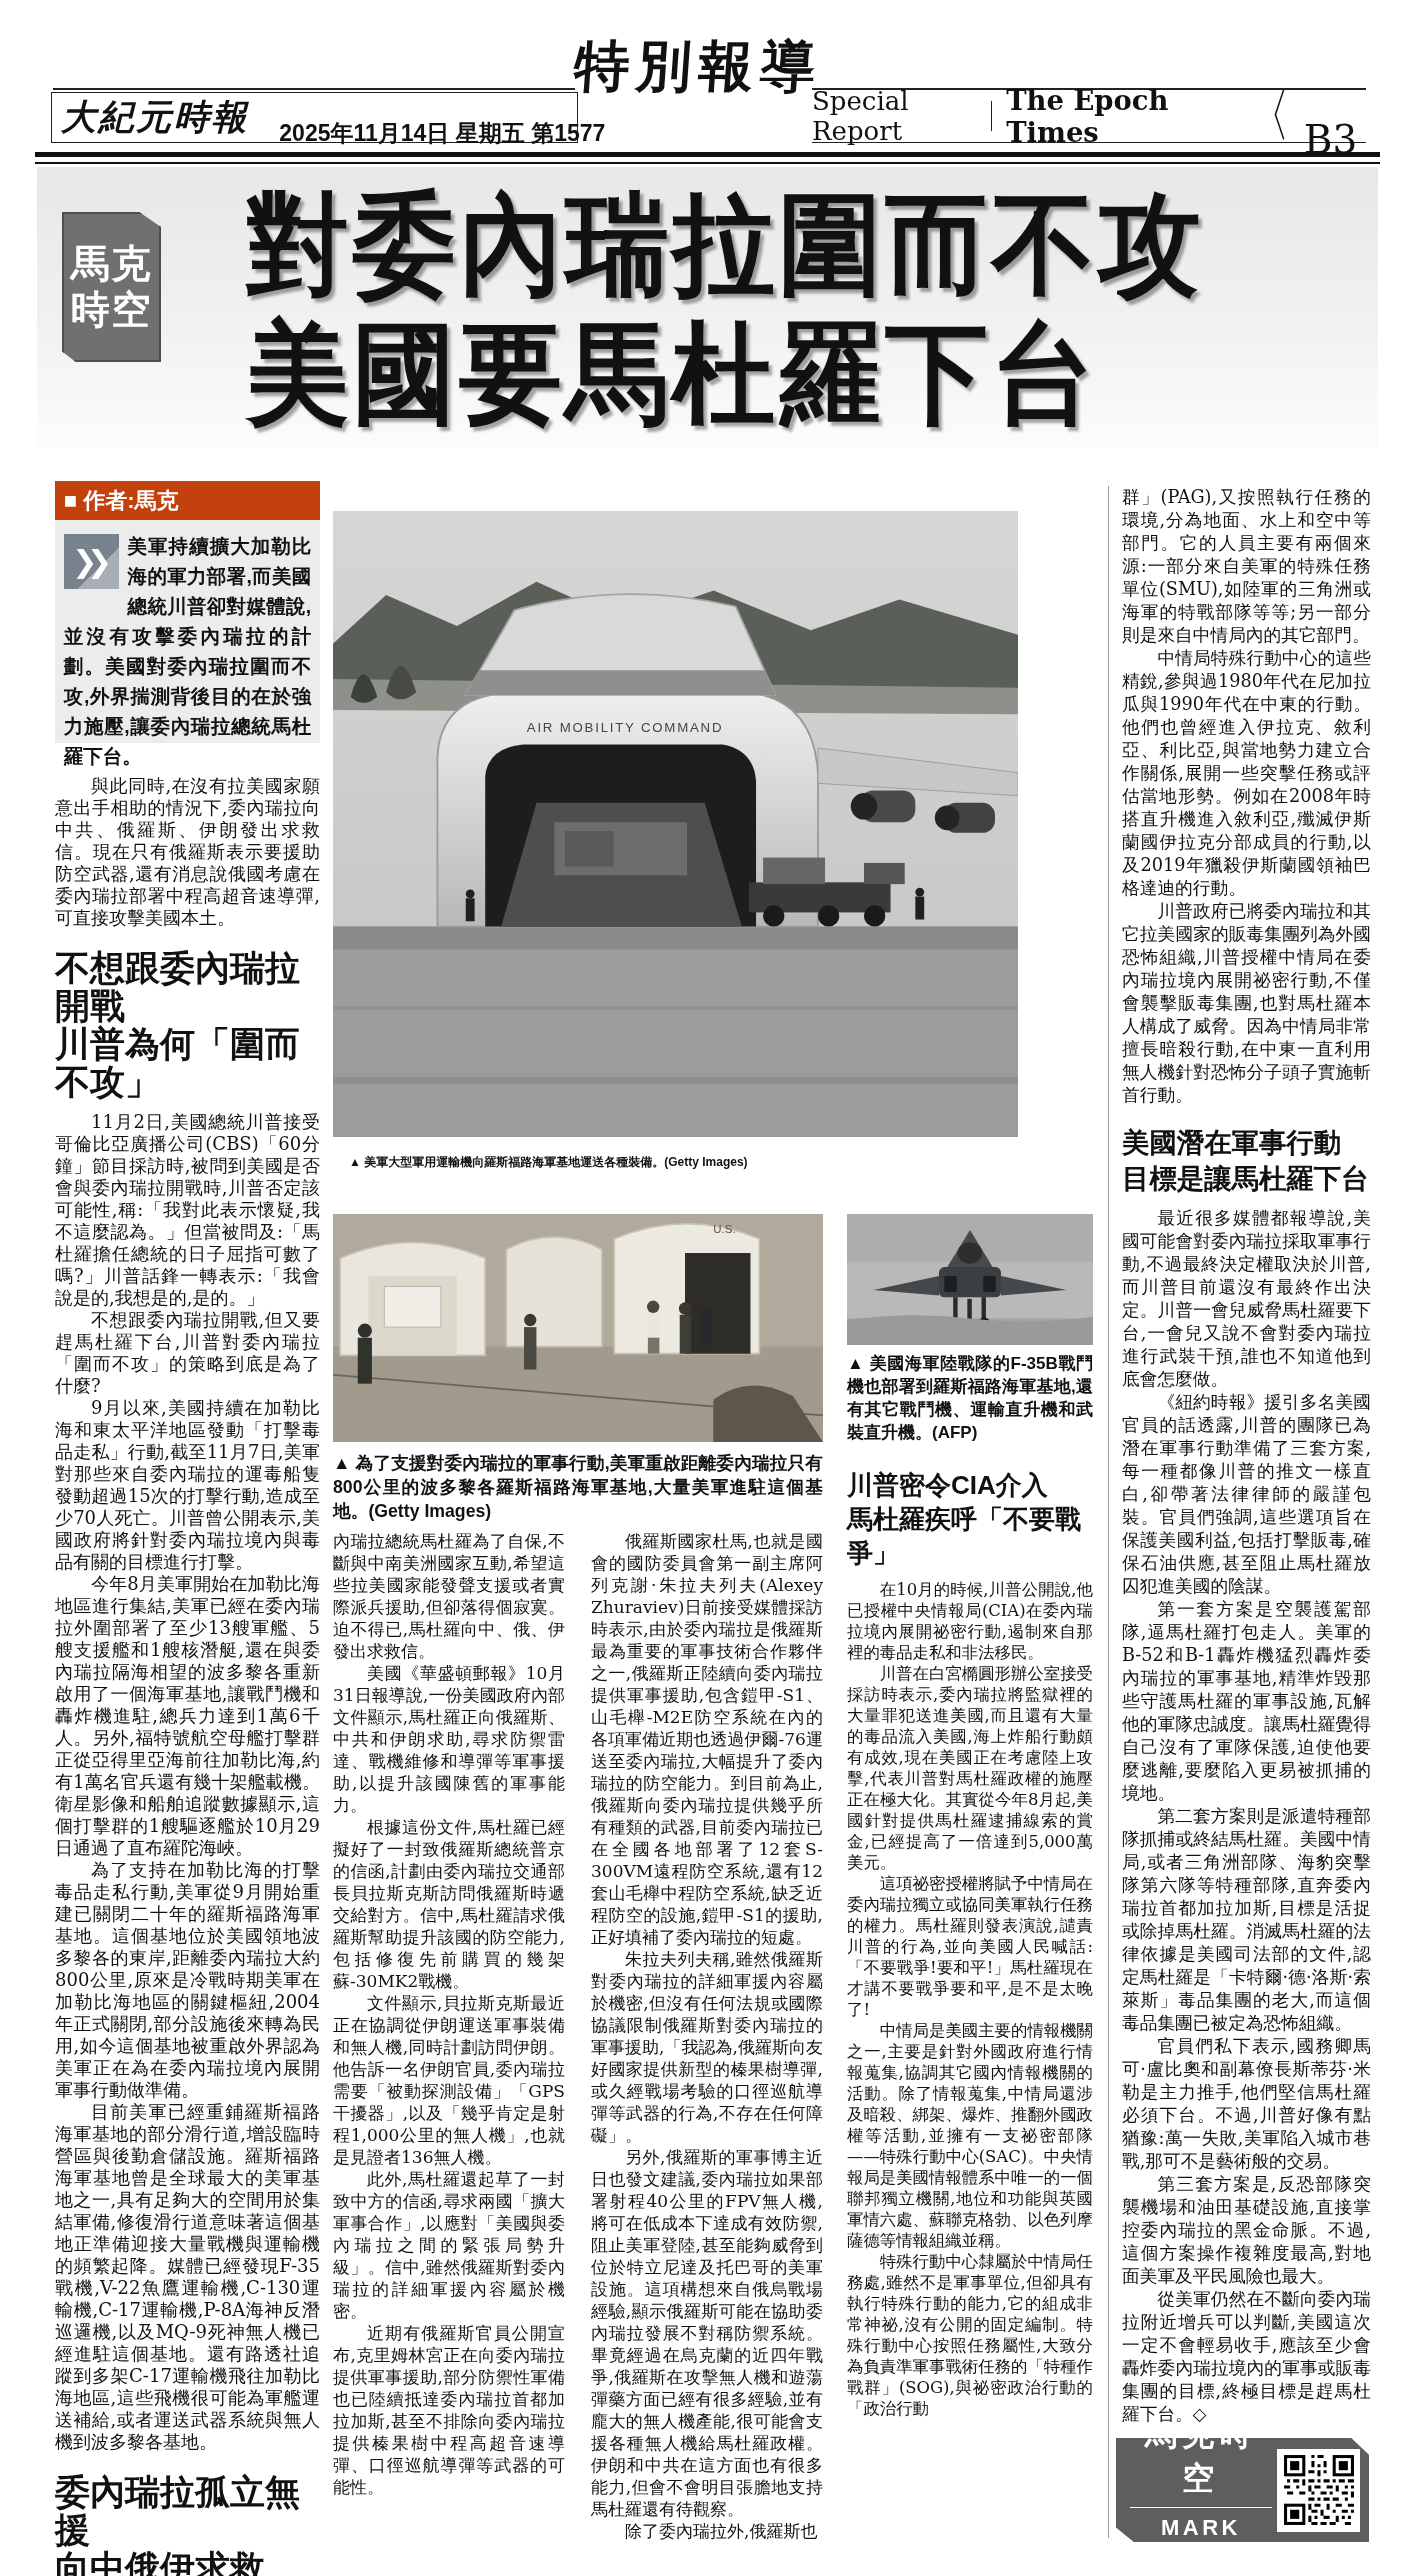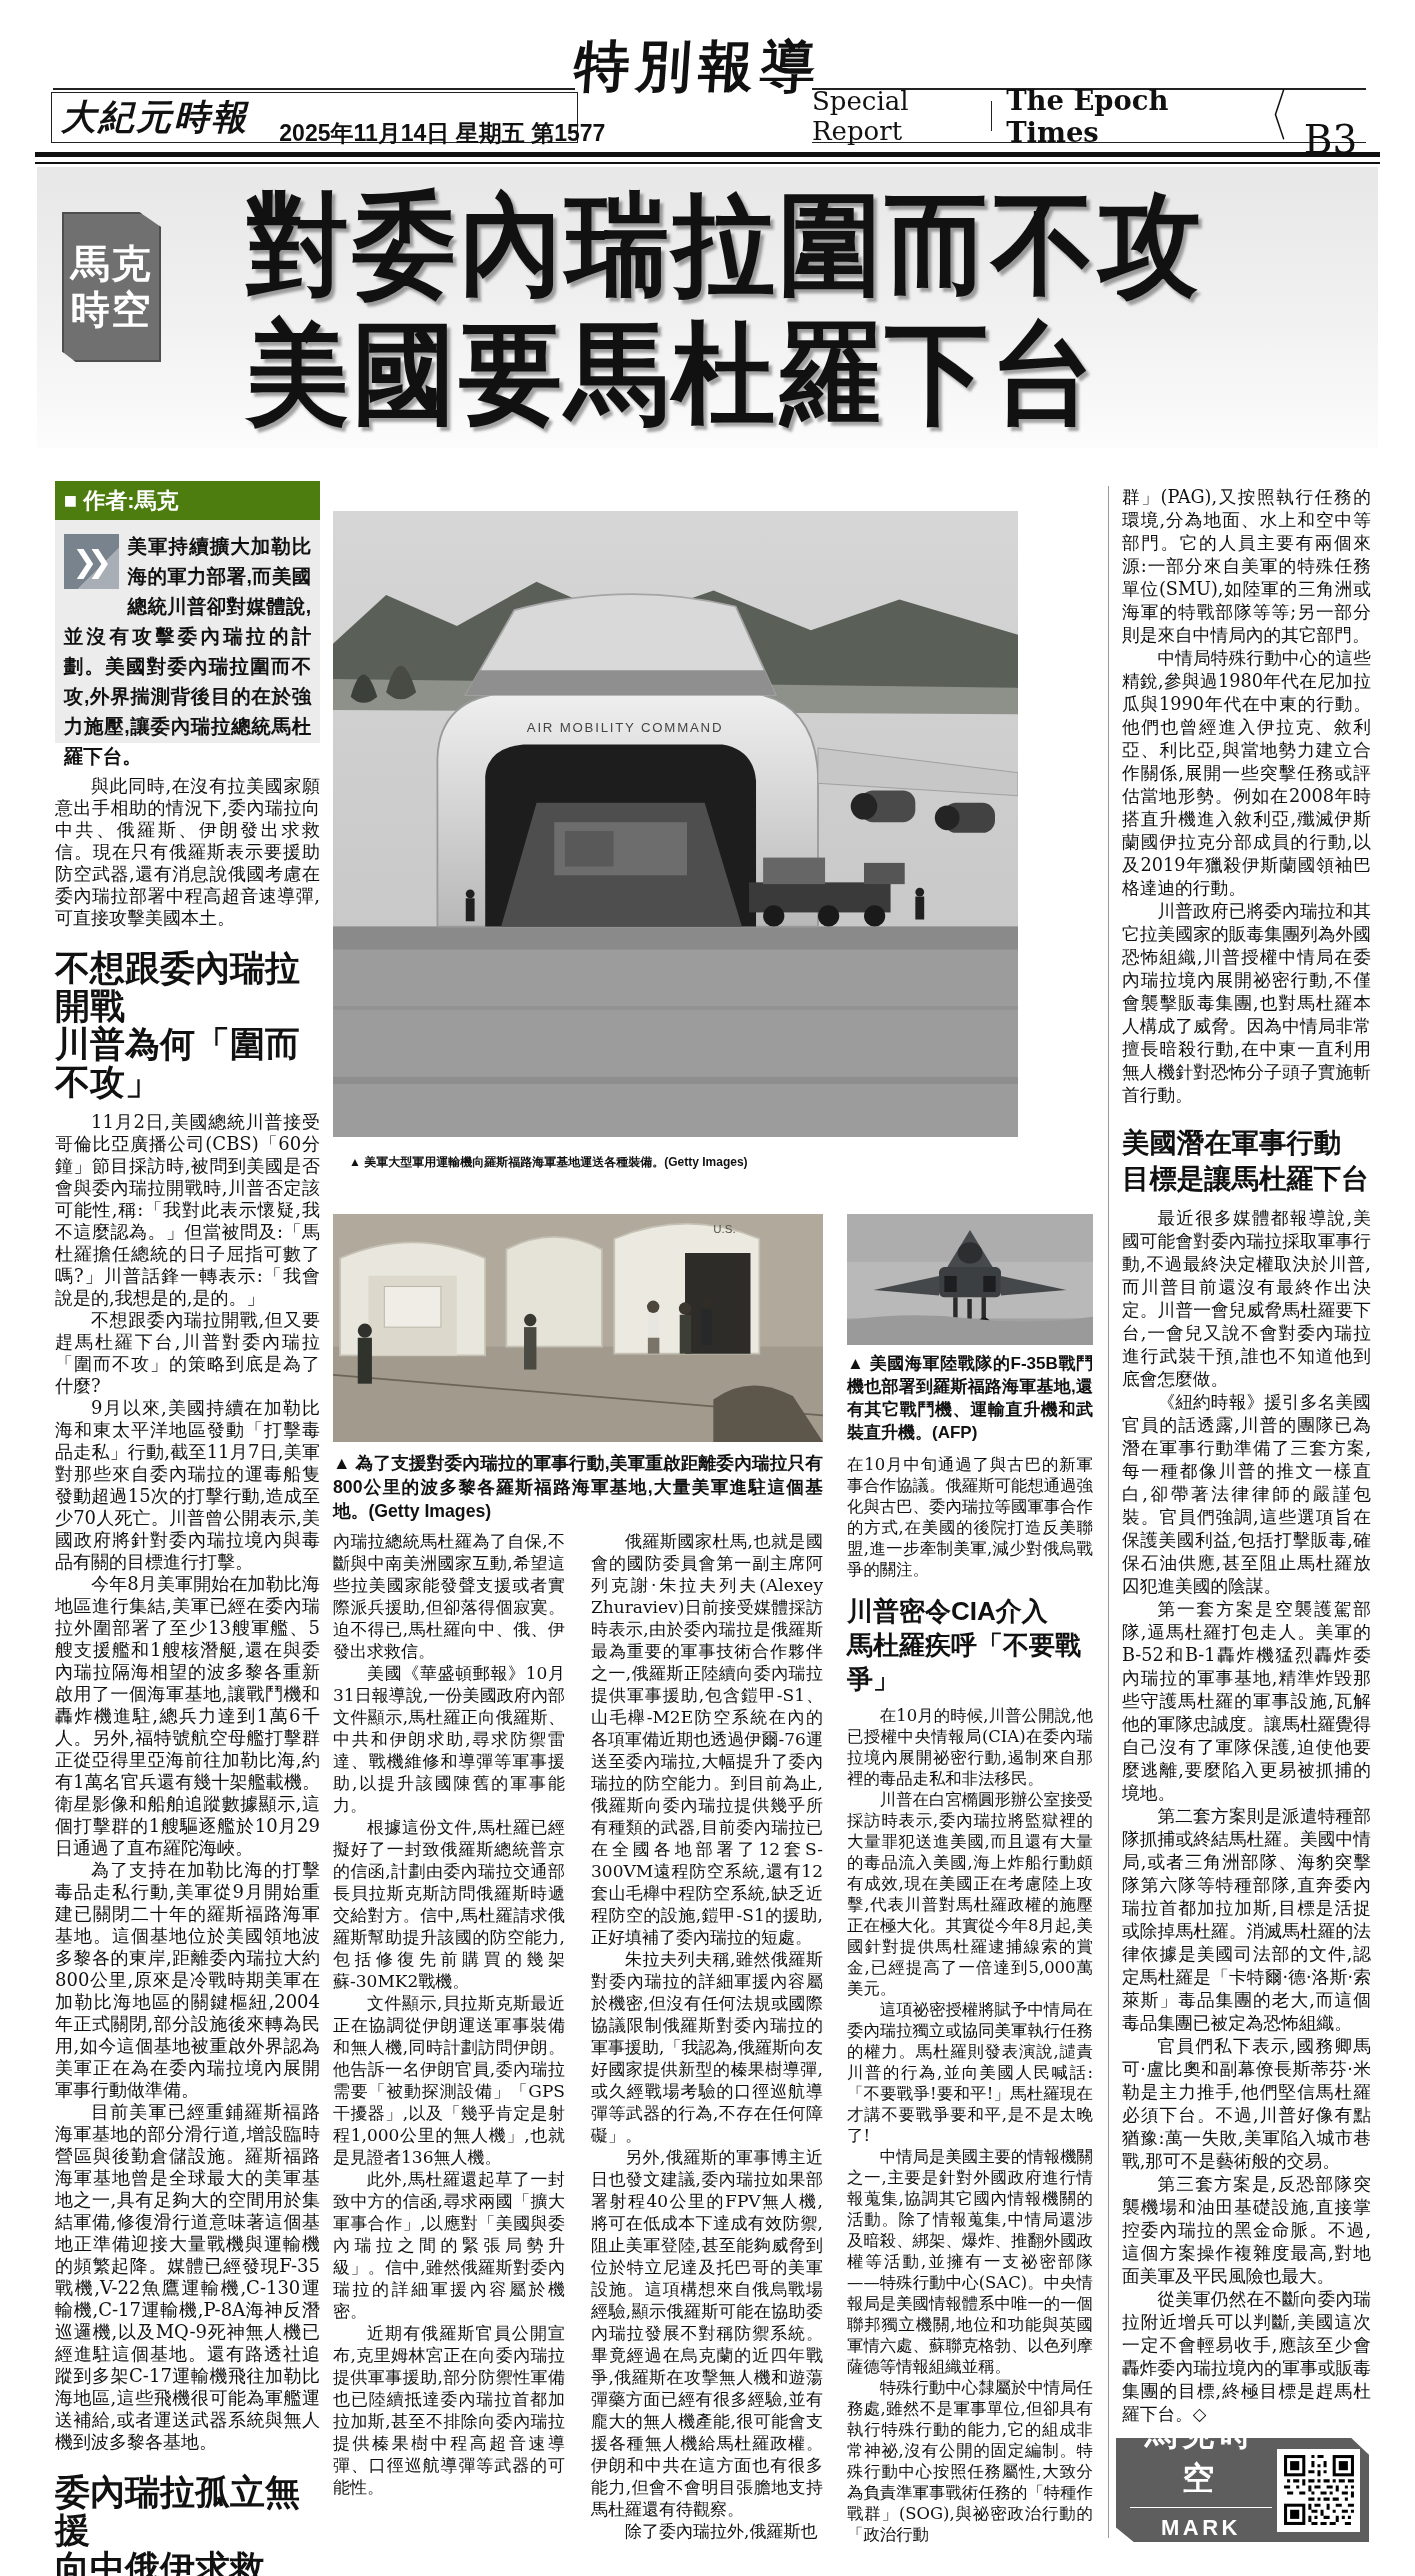--- a/index.html
+++ b/index.html
@@ -32,21 +32,21 @@
   .kicker{position:absolute;left:62px;top:212px;width:99px;height:150px;background:#707070;
     clip-path:polygon(0 0,78% 0,100% 10%,100% 100%,14% 100%,0 93%);
     display:flex;flex-direction:column;align-items:center;justify-content:center;
     color:#fff;font-weight:bold;font-size:39px;line-height:1.18;letter-spacing:1.8px;
     border:2.7px solid #4e4e4e;box-sizing:border-box;box-shadow:5.3px 7px 0 #c2c2c2;}
   .hl{position:absolute;left:246px;font-weight:900;font-size:103px;letter-spacing:3.5px;
       white-space:nowrap;text-shadow:3.5px 4.4px 2.7px rgba(0,0,0,0.35);transform:scaleY(1.08);}
   .hl1{top:177px;} .hl2{top:306px;}
 
   
-  .byline-bar{position:absolute;left:55px;top:481px;width:265px;height:39px;background:#4d7c0f;
+  .byline-bar{position:absolute;left:55px;top:481px;width:265px;height:39px;background:#c2410c;
     color:#fff;font-weight:bold;font-size:22px;line-height:39px;padding-left:8.8px;box-sizing:border-box;}
   .lede-box{position:absolute;left:55px;top:520px;width:265px;height:223px;background:#ececec;
     box-sizing:border-box;padding:10.6px 8.8px;font-weight:bold;font-size:19.5px;line-height:30px;
     text-align:justify;}
   .lede-icon{float:left;width:55px;height:55px;margin:3.5px 8.8px 1.8px 0;
     background:linear-gradient(135deg,#79838d 62%,#a7aeb5 62%);
     color:#fff;display:flex;align-items:center;justify-content:center;
     font-size:30px;font-weight:bold;letter-spacing:-10.6px;padding-right:8.8px;box-sizing:border-box;}
 
   
@@ -256,21 +256,20 @@
   </div>
 
   <div class="col c3">
     <p>俄羅斯國家杜馬,也就是國會的國防委員會第一副主席阿列克謝·朱拉夫列夫(Alexey Zhuraviev)日前接受媒體採訪時表示,由於委內瑞拉是俄羅斯最為重要的軍事技術合作夥伴之一,俄羅斯正陸續向委內瑞拉提供軍事援助,包含鎧甲-S1、山毛櫸-M2E防空系統在內的各項軍備近期也透過伊爾-76運送至委內瑞拉,大幅提升了委內瑞拉的防空能力。到目前為止,俄羅斯向委內瑞拉提供幾乎所有種類的武器,目前委內瑞拉已在全國各地部署了12套S-300VM遠程防空系統,還有12套山毛櫸中程防空系統,缺乏近程防空的設施,鎧甲-S1的援助,正好填補了委內瑞拉的短處。</p>
     <p>朱拉夫列夫稱,雖然俄羅斯對委內瑞拉的詳細軍援內容屬於機密,但沒有任何法規或國際協議限制俄羅斯對委內瑞拉的軍事援助,「我認為,俄羅斯向友好國家提供新型的榛果樹導彈,或久經戰場考驗的口徑巡航導彈等武器的行為,不存在任何障礙」。</p>
     <p>另外,俄羅斯的軍事博主近日也發文建議,委內瑞拉如果部署射程40公里的FPV無人機,將可在低成本下達成有效防禦,阻止美軍登陸,甚至能夠威脅到位於特立尼達及托巴哥的美軍設施。這項構想來自俄烏戰場經驗,顯示俄羅斯可能在協助委內瑞拉發展不對稱防禦系統。畢竟經過在烏克蘭的近四年戰爭,俄羅斯在攻擊無人機和遊蕩彈藥方面已經有很多經驗,並有龐大的無人機產能,很可能會支援各種無人機給馬杜羅政權。伊朗和中共在這方面也有很多能力,但會不會明目張膽地支持馬杜羅還有待觀察。</p>
     <p>除了委內瑞拉外,俄羅斯也</p>
   </div>
 
   <div class="col c4">
-    <p class="noindent">在10月中旬通過了與古巴的新軍事合作協議。俄羅斯可能想通過強化與古巴、委內瑞拉等國軍事合作的方式,在美國的後院打造反美聯盟,進一步牽制美軍,減少對俄烏戰爭的關注。</p>
     <div class="subhead">
       <div>川普密令CIA介入</div>
       <div>馬杜羅疾呼「不要戰爭」</div>
     </div>
     <p>在10月的時候,川普公開說,他已授權中央情報局(CIA)在委內瑞拉境內展開祕密行動,遏制來自那裡的毒品走私和非法移民。</p>
     <p>川普在白宮橢圓形辦公室接受採訪時表示,委內瑞拉將監獄裡的大量罪犯送進美國,而且還有大量的毒品流入美國,海上炸船行動頗有成效,現在美國正在考慮陸上攻擊,代表川普對馬杜羅政權的施壓正在極大化。其實從今年8月起,美國針對提供馬杜羅逮捕線索的賞金,已經提高了一倍達到5,000萬美元。</p>
     <p>這項祕密授權將賦予中情局在委內瑞拉獨立或協同美軍執行任務的權力。馬杜羅則發表演說,譴責川普的行為,並向美國人民喊話:「不要戰爭!要和平!」馬杜羅現在才講不要戰爭要和平,是不是太晚了!</p>
     <p>中情局是美國主要的情報機關之一,主要是針對外國政府進行情報蒐集,協調其它國內情報機關的活動。除了情報蒐集,中情局還涉及暗殺、綁架、爆炸、推翻外國政權等活動,並擁有一支祕密部隊——特殊行動中心(SAC)。中央情報局是美國情報體系中唯一的一個聯邦獨立機關,地位和功能與英國軍情六處、蘇聯克格勃、以色列摩薩德等情報組織並稱。</p>
     <p>特殊行動中心隸屬於中情局任務處,雖然不是軍事單位,但卻具有執行特殊行動的能力,它的組成非常神祕,沒有公開的固定編制。特殊行動中心按照任務屬性,大致分為負責準軍事戰術任務的「特種作戰群」(SOG),與祕密政治行動的「政治行動</p>
   </div>

